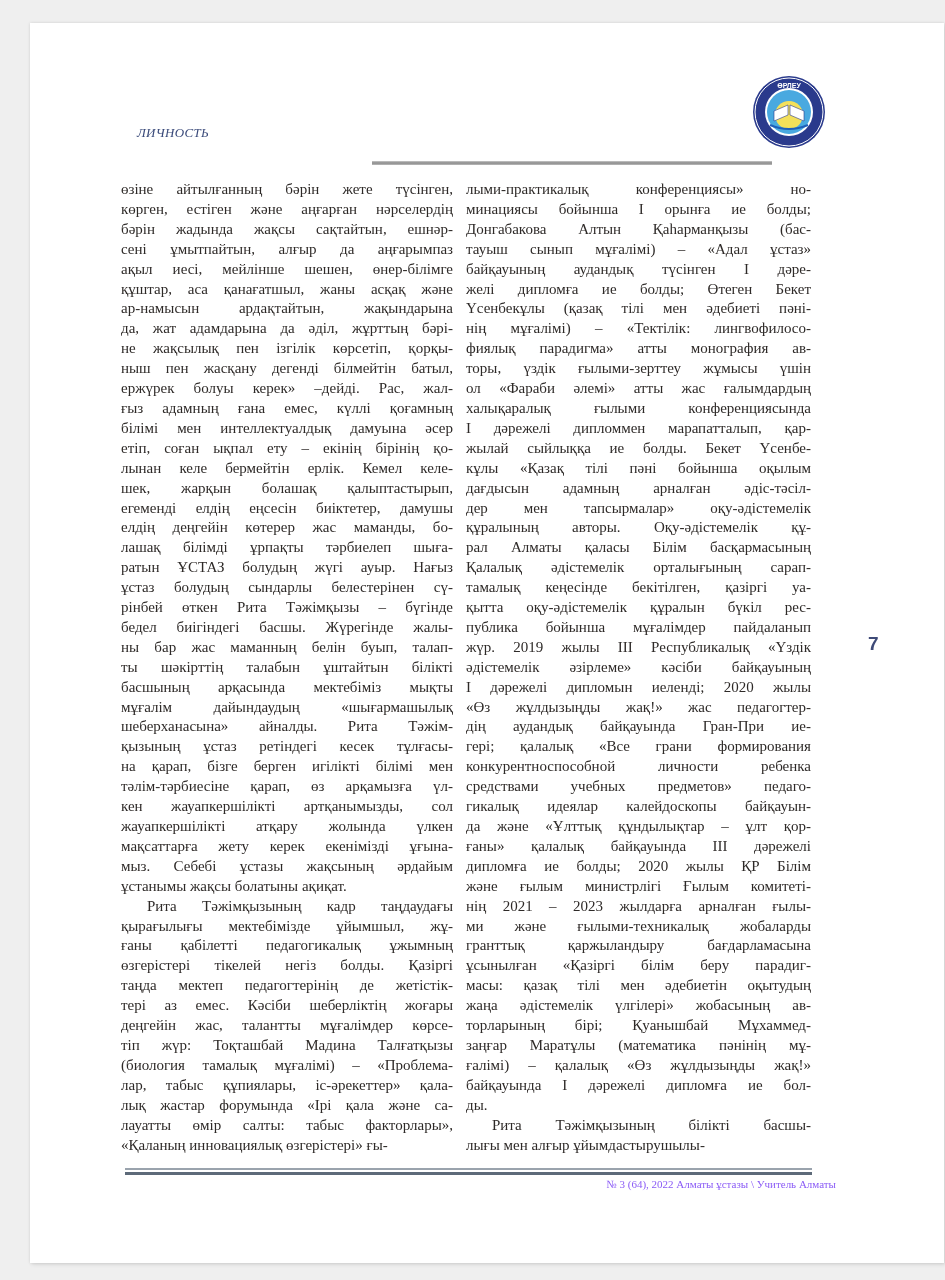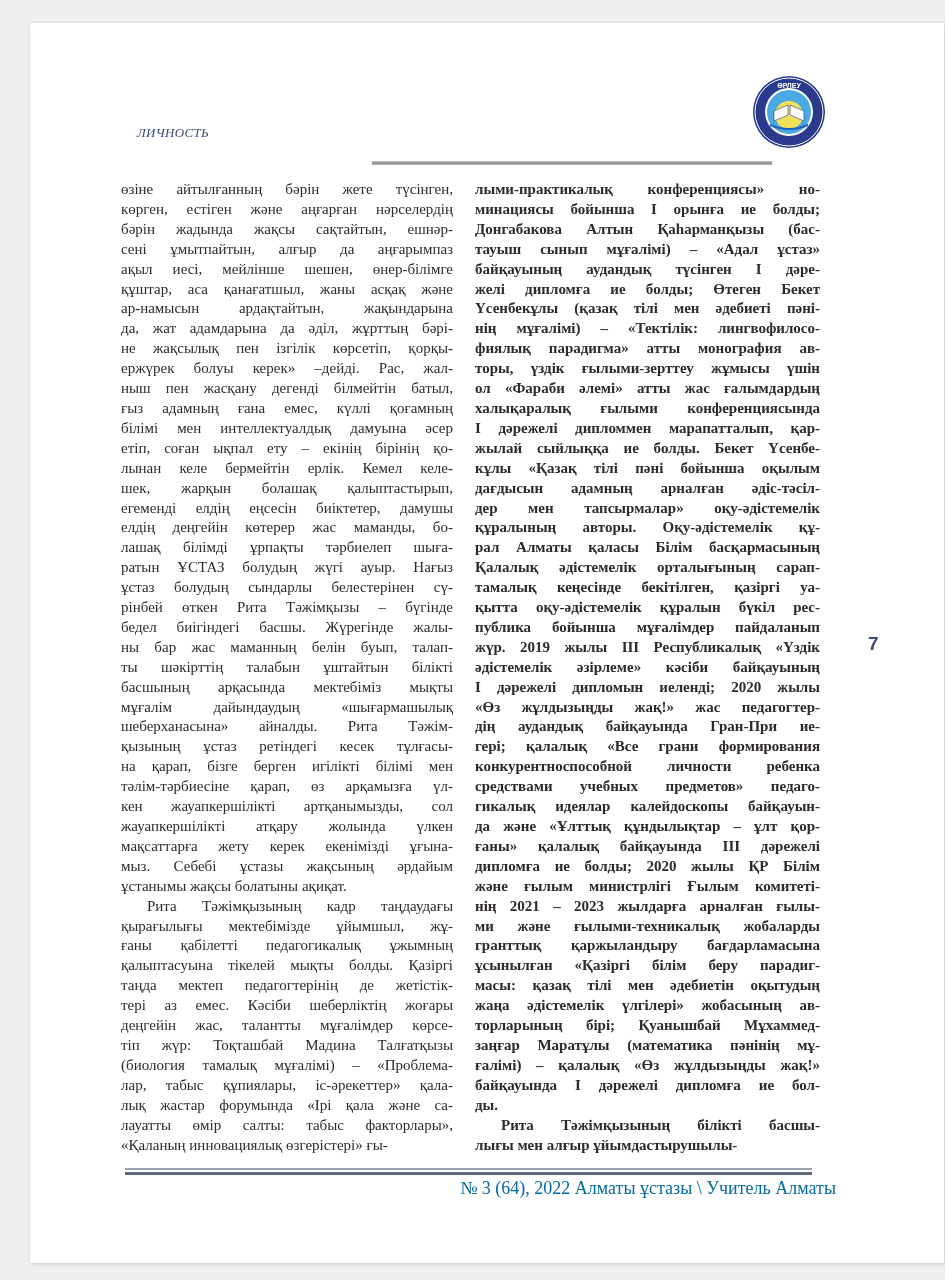--- a/index.html
+++ b/index.html
@@ -40,21 +40,21 @@
   .col {
     position: absolute;
     top: 157px;
     font-size: 15px;
     line-height: 19.9px;
     color: #2e2a28;
     text-align: justify;
     -webkit-font-smoothing: antialiased;
   }
   .col-left { left: 91px; width: 332px; }
-  .col-right { left: 445px; width: 345px; font-weight: bold; }
+  .col-right { left: 436px; width: 345px; }
   .col .line { display: block; white-space: nowrap; text-align: justify; text-align-last: justify; }
   .col .line.last { text-align-last: left; }
   .col .line.indent { padding-left: 26px; }
   .page-number {
     position: absolute;
     left: 838px; top: 610px;
     font-family: "Liberation Sans", "DejaVu Sans", sans-serif;
     font-weight: bold;
     font-size: 19px;
     color: #3e4a78;
@@ -67,22 +67,22 @@
   }
   .footer-rule-bottom {
     position: absolute;
     left: 95px; top: 1149px;
     width: 687px; height: 3px;
     background: #5d6a79;
   }
   .footer-text {
     position: absolute;
     right: 108px; top: 1155px;
-    font-size: 18px;
-    color: #0369a1;
+    font-size: 11px;
+    color: #8b5cf6;
     white-space: nowrap;
   }
 </style>
 </head>
 <body>
 
 <div class="page">
 
   <div class="section-title">ЛИЧНОСТЬ</div>
   <div class="header-rule"></div>
@@ -102,22 +102,22 @@
   <div class="col col-left" id="col-left">
       <span class="line">өзіне айтылғанның бәрін жете түсінген,</span>
       <span class="line">көрген, естіген және аңғарған нәрселердің</span>
       <span class="line">бәрін жадында жақсы сақтайтын, ешнәр-</span>
       <span class="line">сені ұмытпайтын, алғыр да аңғарымпаз</span>
       <span class="line">ақыл иесі, мейлінше шешен, өнер-білімге</span>
       <span class="line">құштар, аса қанағатшыл, жаны асқақ және</span>
       <span class="line">ар-намысын ардақтайтын, жақындарына</span>
       <span class="line">да, жат адамдарына да әділ, жұрттың бәрі-</span>
       <span class="line">не жақсылық пен ізгілік көрсетіп, қорқы-</span>
+      <span class="line">ныш пен жасқану дегенді білмейтін батыл,</span>
       <span class="line">ержүрек болуы керек» –дейді. Рас, жал-</span>
-      <span class="line">ныш пен жасқану дегенді білмейтін батыл,</span>
       <span class="line">ғыз адамның ғана емес, күллі қоғамның</span>
       <span class="line">білімі мен интеллектуалдық дамуына әсер</span>
       <span class="line">етіп, соған ықпал ету – екінің бірінің қо-</span>
       <span class="line">лынан келе бермейтін ерлік. Кемел келе-</span>
       <span class="line">шек, жарқын болашақ қалыптастырып,</span>
       <span class="line">егеменді елдің еңсесін биіктетер, дамушы</span>
       <span class="line">елдің деңгейін көтерер жас маманды, бо-</span>
       <span class="line">лашақ білімді ұрпақты тәрбиелеп шыға-</span>
       <span class="line">ратын ҰСТАЗ болудың жүгі ауыр. Нағыз</span>
       <span class="line">ұстаз болудың сындарлы белестерінен сү-</span>
@@ -132,21 +132,21 @@
       <span class="line">на қарап, бізге берген игілікті білімі мен</span>
       <span class="line">тәлім-тәрбиесіне қарап, өз арқамызға үл-</span>
       <span class="line">кен жауапкершілікті артқанымызды, сол</span>
       <span class="line">жауапкершілікті атқару жолында үлкен</span>
       <span class="line">мақсаттарға жету керек екенімізді ұғына-</span>
       <span class="line">мыз. Себебі ұстазы жақсының әрдайым</span>
       <span class="line last">ұстанымы жақсы болатыны ақиқат.</span>
       <span class="line indent">Рита Тәжімқызының кадр таңдаудағы</span>
       <span class="line">қырағылығы мектебімізде ұйымшыл, жұ-</span>
       <span class="line">ғаны қабілетті педагогикалық ұжымның</span>
-      <span class="line">қалыптасуына тікелей мықты болды. Қазіргі</span>
+      <span class="line">өзгерістері тікелей негіз болды. Қазіргі</span>
       <span class="line">таңда мектеп педагогтерінің де жетістік-</span>
       <span class="line">тері аз емес. Кәсіби шеберліктің жоғары</span>
       <span class="line">деңгейін жас, талантты мұғалімдер көрсе-</span>
       <span class="line">тіп жүр: Тоқташбай Мадина Талғатқызы</span>
       <span class="line">(биология тамалық мұғалімі) – «Проблема-</span>
       <span class="line">лар, табыс құпиялары, іс-әрекеттер» қала-</span>
       <span class="line">лық жастар форумында «Ірі қала және са-</span>
       <span class="line">лауатты өмір салты: табыс факторлары»,</span>
       <span class="line last">«Қаланың инновациялық өзгерістері» ғы-</span>
     </div>

